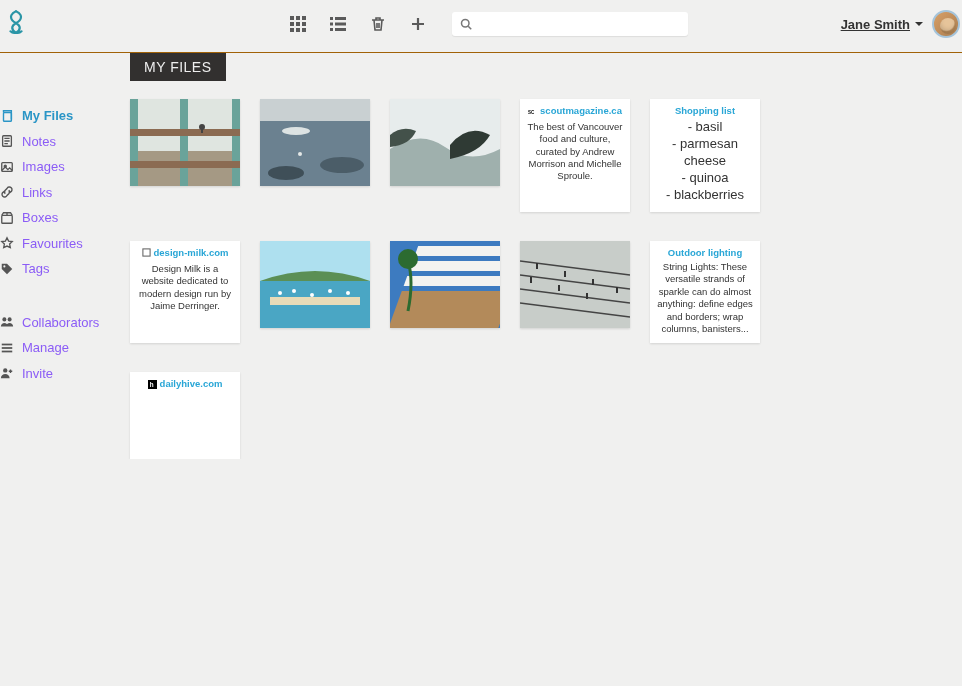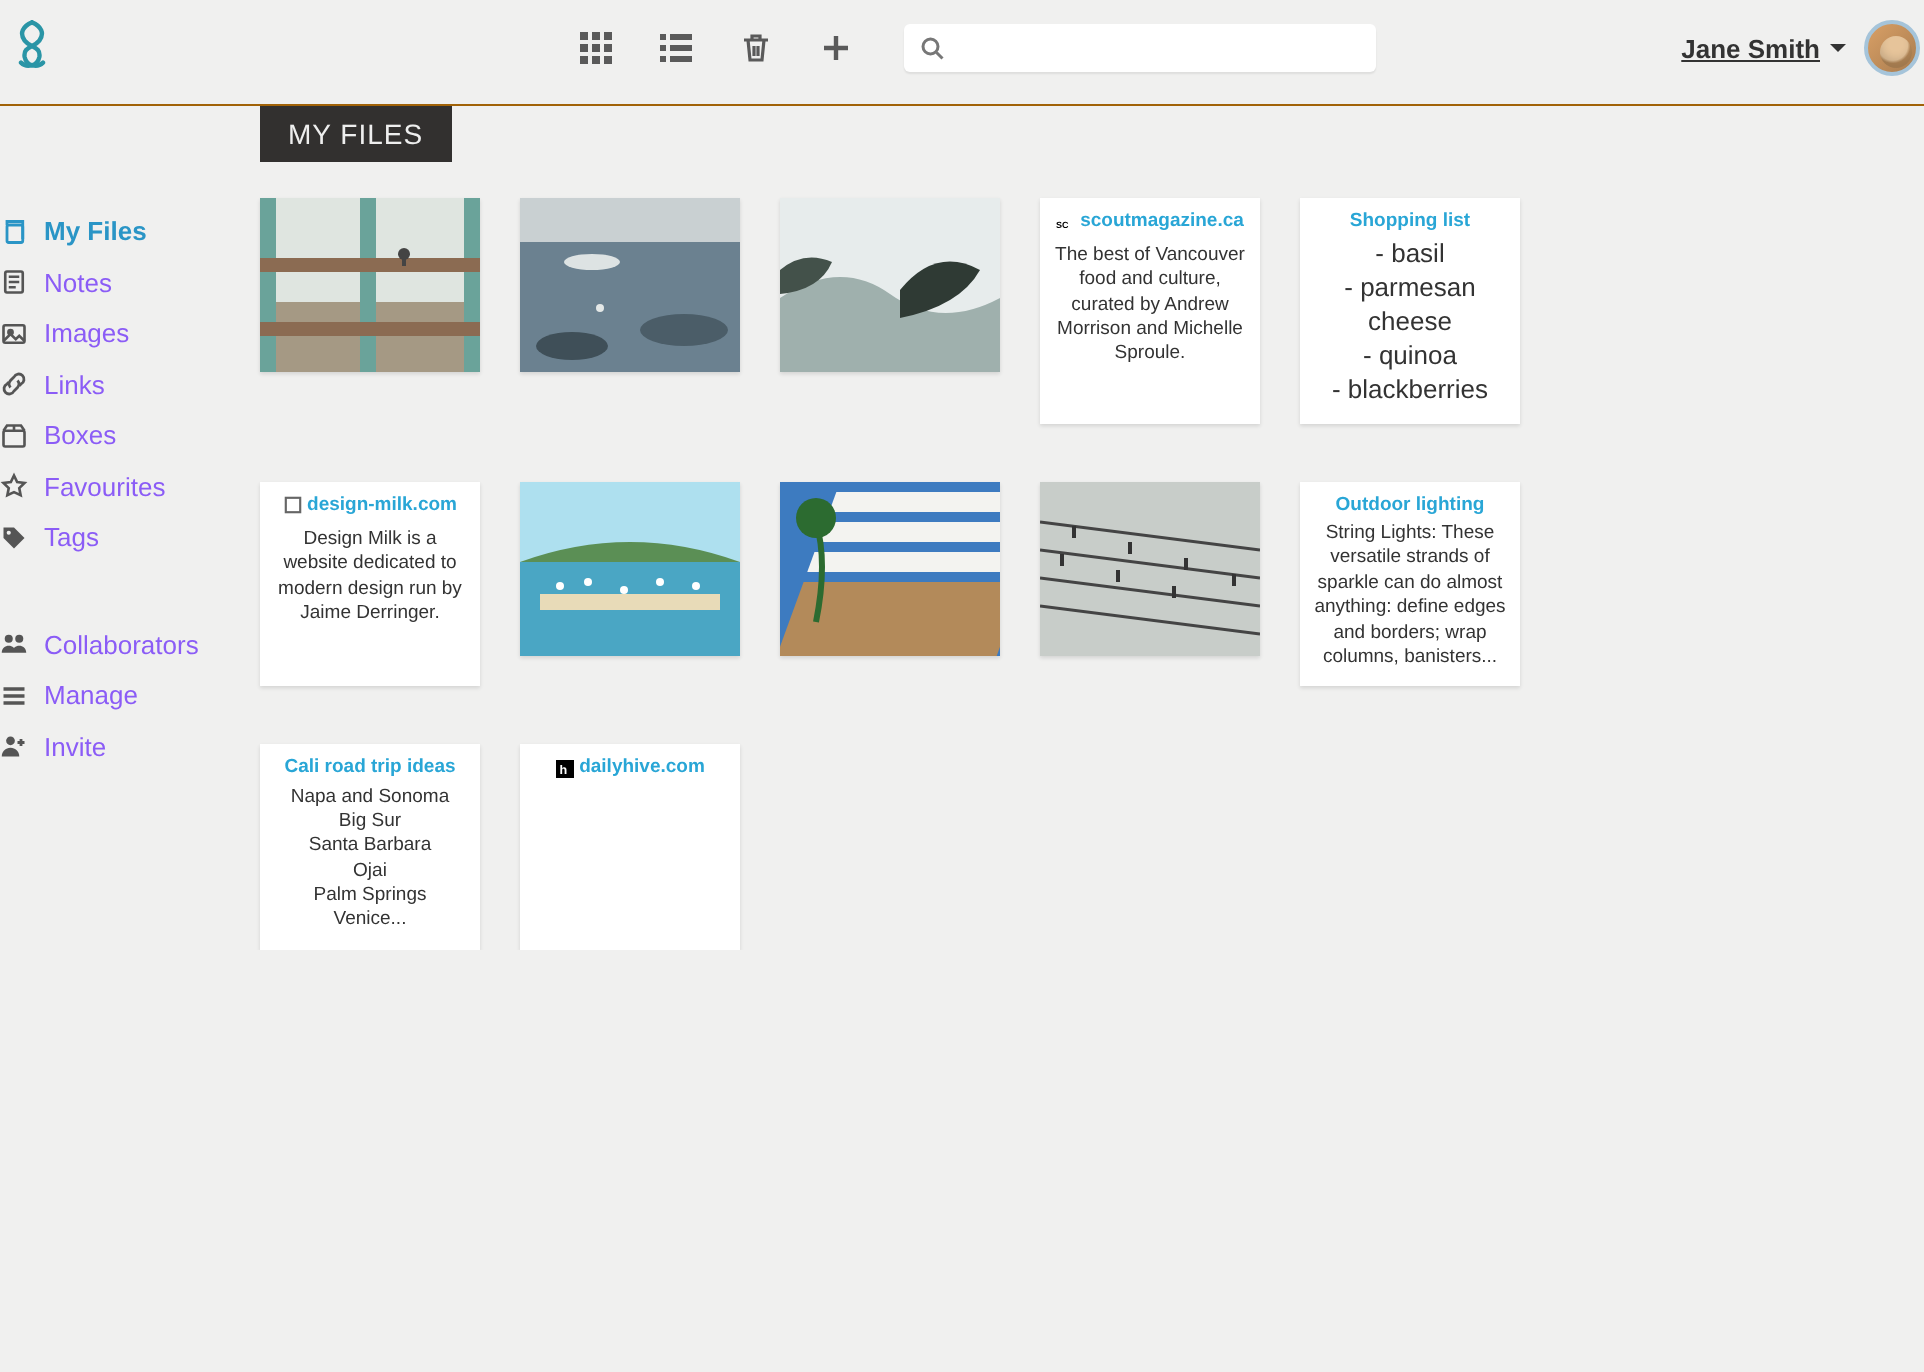--- a/index.html
+++ b/index.html
@@ -347,33 +347,20 @@
           </svg>
         </div>
 
         <div class="card note">
           <div class="card-pad">
             <span class="card-title">Outdoor lighting</span>
             <div class="card-body">String Lights: These versatile strands of sparkle can do almost anything: define edges and borders; wrap columns, banisters...</div>
           </div>
         </div>
 
-        <div class="card note">
-          <div class="card-pad">
-            <span class="card-title">Cali road trip ideas</span>
-            <div class="card-body">
-              <div>Napa and Sonoma</div>
-              <div>Big Sur</div>
-              <div>Santa Barbara</div>
-              <div>Ojai</div>
-              <div>Palm Springs</div>
-              <div>Venice...</div>
-            </div>
-          </div>
-        </div>
 
         <div class="card link">
           <div class="card-pad">
             <span class="link-host">
               <span class="favicon">
                   <svg viewBox="0 0 10 10">
                     <rect width="10" height="10" fill="#000"></rect>
                     <text x="2" y="8" font-size="7" fill="#fff" font-weight="700">h</text>
                   </svg>
                 </span>

